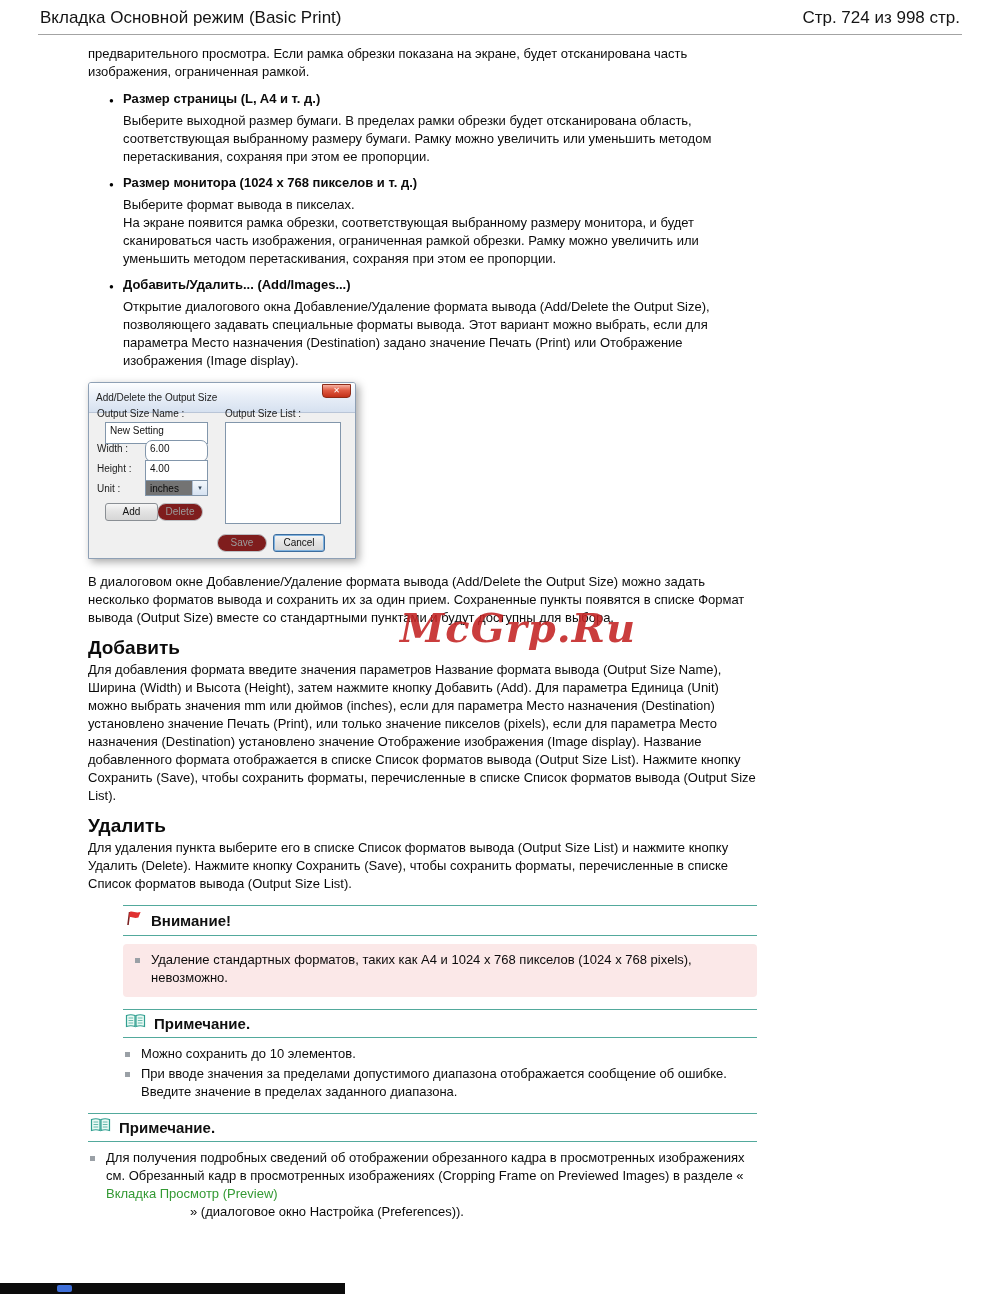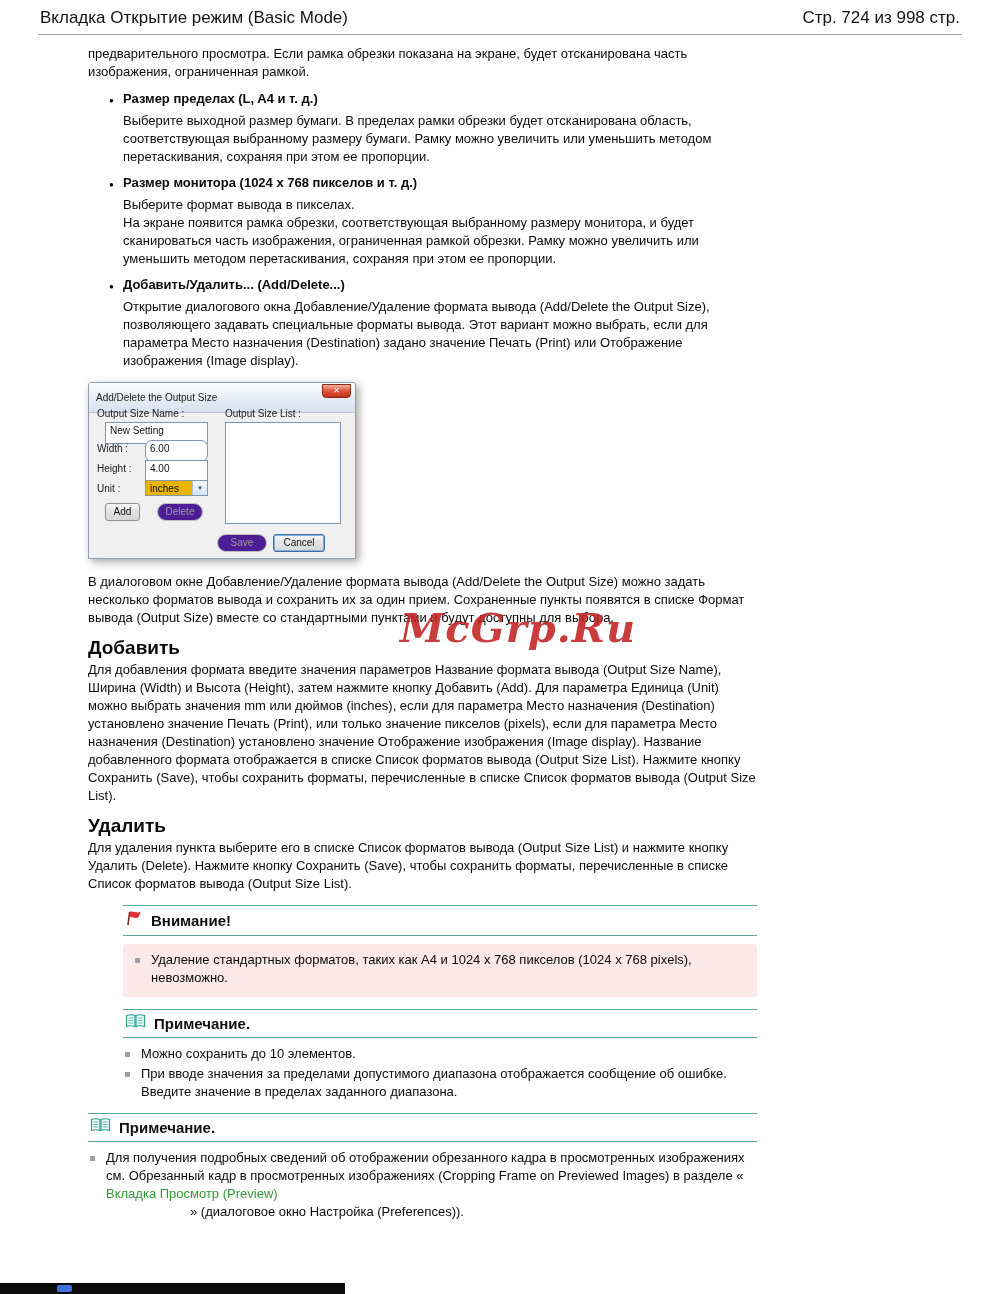--- a/index.html
+++ b/index.html
@@ -49,33 +49,33 @@
     color: #fff; font-size: 8px; line-height: 12px; text-align: center;
   }
   .dlg-label { position: absolute; color: #1a1a1a; }
   .dlg-input {
     position: absolute; height: 22px; background: #fff; border: 1px solid #8296ab;
     padding: 2px 4px; line-height: 11px; color: #111;
   }
   .dlg-list { position: absolute; left: 136px; top: 39px; width: 116px; height: 102px; background: #fff; border: 1px solid #8296ab; }
   .dlg-combo {
     position: absolute; left: 56px; top: 97px; width: 63px; height: 16px;
-    background: #eab308; border: 1px solid #8296ab; display: flex; align-items: center; padding-left: 4px;
+    background: #737373; border: 1px solid #8296ab; display: flex; align-items: center; padding-left: 4px;
   }
   .dlg-combo .arrow {
     margin-left: auto; width: 15px; height: 100%;
     background: linear-gradient(180deg, #f3f8fc, #d6e2f1); border-left: 1px solid #aebfd2;
     display: flex; align-items: center; justify-content: center; font-size: 7px; color: #33475c;
   }
   .dlg-btn {
     position: absolute; height: 18px; border-radius: 3px; text-align: center; line-height: 16px;
     background: linear-gradient(180deg, #f7f7f7 0%, #e4e4e4 45%, #d6d6d6 100%);
     border: 1px solid #8a8f94; color: #111;
   }
-  .dlg-btn.disabled { color: #9b9b9b; border-color: #bcc0c4; background: #4c1d95; border-radius: 9px; }
+  .dlg-btn.disabled { color: #9b9b9b; border-color: #bcc0c4; background: #7f1d1d; border-radius: 9px; }
   .dlg-btn.default { border-color: #3d6d9e; box-shadow: 0 0 0 1px #7fb2df inset; }
 
   
   .watermark {
     position: absolute; left: 400px; top: 604px; z-index: 6;
     font-family: "DejaVu Serif", serif; font-style: italic; font-weight: bold;
     font-size: 40px; letter-spacing: 1px; color: rgba(195, 34, 34, 0.88);
   }
 
   
@@ -94,41 +94,41 @@
   .hang-indent { display: inline-block; margin-left: 84px; }
 
   
   .bottom-bar { position: absolute; left: 0; top: 1283px; width: 345px; height: 11px; background: #0b0b0b; }
   .bottom-bar .blue-chip { position: absolute; left: 57px; top: 2px; width: 15px; height: 7px; background: #3f6fd8; border-radius: 2px; }
 </style>
 </head>
 <body>
 
 <header class="header">
-  <div class="title">Вкладка Открытие режим (Basic Mode)</div>
+  <div class="title">Вкладка Основной режим (Basic Print)</div>
   <div class="pageinfo">Стр. 724 из 998 стр.</div>
 </header>
 <hr class="header-rule">
 
 <main>
 
   <p class="body indent">предварительного просмотра. Если рамка обрезки показана на экране, будет отсканирована часть изображения, ограниченная рамкой.</p>
 
   <ul class="bullet-list">
     <li>
-      <div class="bullet-title">Размер пределах (L, A4 и т. д.)</div>
+      <div class="bullet-title">Размер страницы (L, A4 и т. д.)</div>
       <p class="tight">Выберите выходной размер бумаги. В пределах рамки обрезки будет отсканирована область, соответствующая выбранному размеру бумаги. Рамку можно увеличить или уменьшить методом перетаскивания, сохраняя при этом ее пропорции.</p>
     </li>
     <li>
       <div class="bullet-title">Размер монитора (1024 x 768 пикселов и т. д.)</div>
       <p class="tight">Выберите формат вывода в пикселах.</p>
       <p class="tight">На экране появится рамка обрезки, соответствующая выбранному размеру монитора, и будет сканироваться часть изображения, ограниченная рамкой обрезки. Рамку можно увеличить или уменьшить методом перетаскивания, сохраняя при этом ее пропорции.</p>
     </li>
     <li>
-      <div class="bullet-title">Добавить/Удалить... (Add/Delete...)</div>
+      <div class="bullet-title">Добавить/Удалить... (Add/Images...)</div>
       <p class="tight">Открытие диалогового окна Добавление/Удаление формата вывода (Add/Delete the Output Size), позволяющего задавать специальные форматы вывода. Этот вариант можно выбрать, если для параметра Место назначения (Destination) задано значение Печать (Print) или Отображение изображения (Image display).</p>
     </li>
   </ul>
 
   <div class="dialog-wrap indent">
     <div class="dialog">
       <div class="dlg-titlebar">
         <span>Add/Delete the Output Size</span>
       </div>
       <div class="dlg-close">✕</div>
@@ -144,21 +144,21 @@
 
       <div class="dlg-label" style="left:8px; top:80px;">Height :</div>
       <div class="dlg-input" style="left:56px; top:77px; width:63px;">4.00</div>
 
       <div class="dlg-label" style="left:8px; top:100px;">Unit :</div>
       <div class="dlg-combo">
         <span>inches</span>
         <span class="arrow">▾</span>
       </div>
 
-      <div class="dlg-btn" style="left:16px; top:120px; width:35px;">Add</div>
+      <div class="dlg-btn" style="left:16px; top:120px; width:53px;">Add</div>
       <div class="dlg-btn disabled" style="left:68px; top:120px; width:46px;">Delete</div>
       <div class="dlg-btn disabled" style="left:128px; top:151px; width:50px;">Save</div>
       <div class="dlg-btn default" style="left:184px; top:151px; width:52px;">Cancel</div>
     </div>
   </div>
 
   <p class="body indent">В диалоговом окне Добавление/Удаление формата вывода (Add/Delete the Output Size) можно задать несколько форматов вывода и сохранить их за один прием. Сохраненные пункты появятся в списке Формат вывода (Output Size) вместе со стандартными пунктами и будут доступны для выбора.</p>
 
   <h3 class="sub-head indent">Добавить</h3>
   <p class="body indent">Для добавления формата введите значения параметров Название формата вывода (Output Size Name), Ширина (Width) и Высота (Height), затем нажмите кнопку Добавить (Add). Для параметра Единица (Unit) можно выбрать значения mm или дюймов (inches), если для параметра Место назначения (Destination) установлено значение Печать (Print), или только значение пикселов (pixels), если для параметра Место назначения (Destination) установлено значение Отображение изображения (Image display). Название добавленного формата отображается в списке Список форматов вывода (Output Size List). Нажмите кнопку Сохранить (Save), чтобы сохранить форматы, перечисленные в списке Список форматов вывода (Output Size List).</p>

